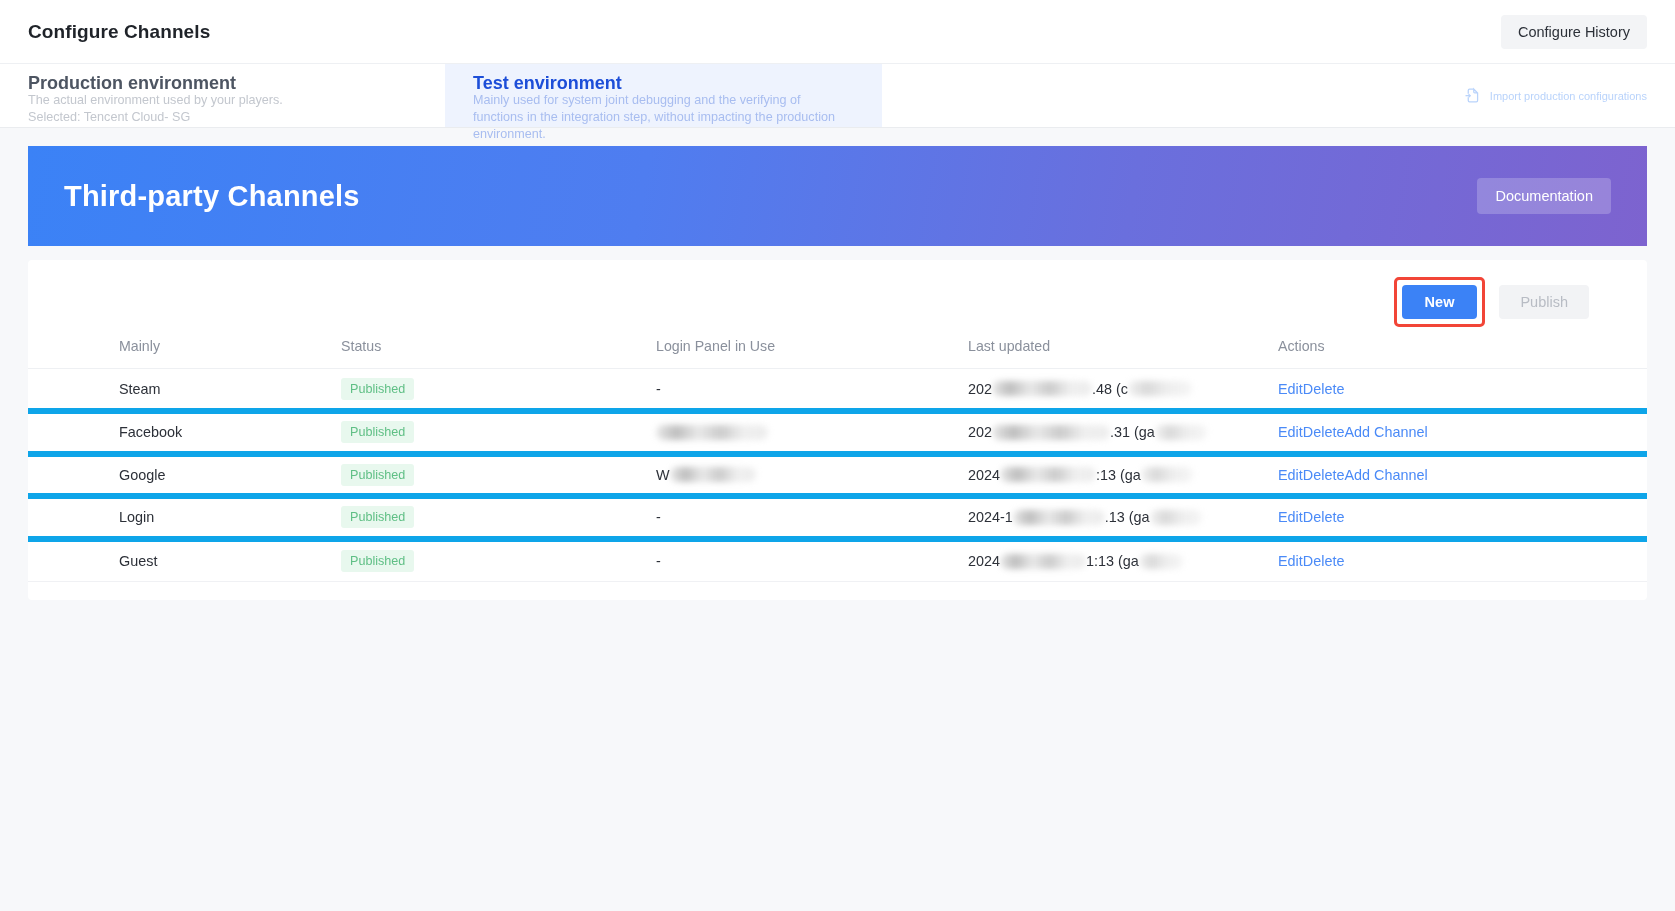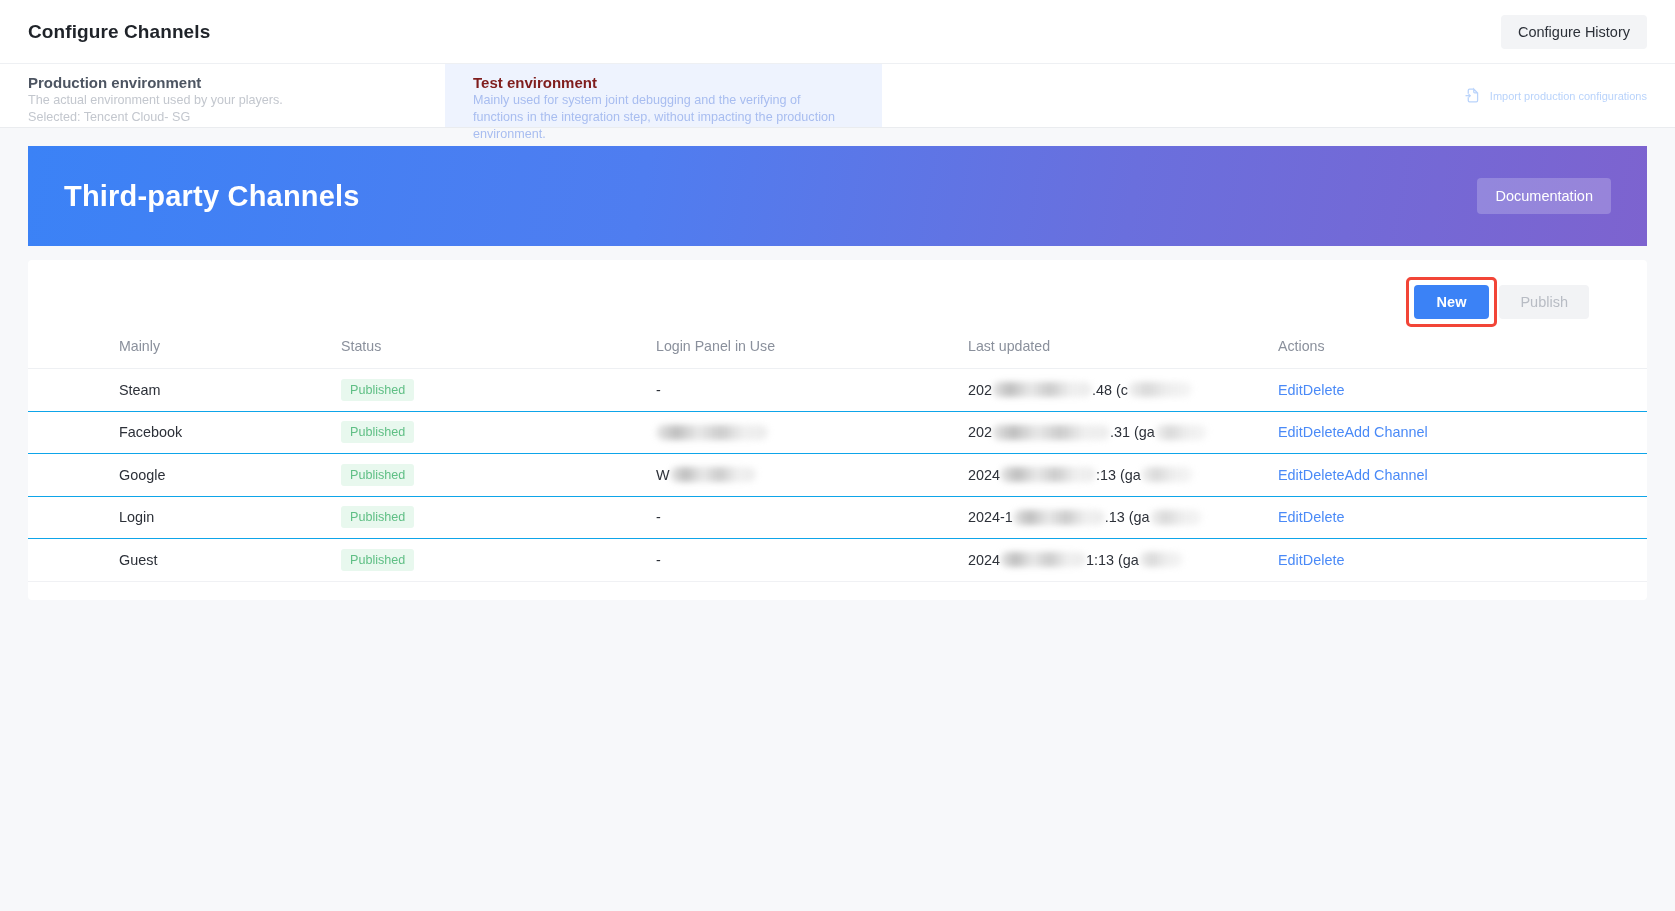--- a/index.html
+++ b/index.html
@@ -29,23 +29,23 @@
 
   
   .envrow {
     position: relative; display: flex; align-items: stretch;
     background: #ffffff; height: 65px;
     border-top: 1px solid #eef0f3; border-bottom: 1px solid #eaecef;
   }
   .env-tab { padding: 10px 28px 8px 28px; cursor: pointer; }
   .env-prod { width: 445px; background: #ffffff; }
   .env-test { width: 437px; background: #eef3fe; }
-  .env-title { font-size: 15px; font-weight: bold; line-height: 18px; }
+  .env-title { font-size: 18px; font-weight: bold; line-height: 18px; }
   .env-prod .env-title { color: #4d5562; }
-  .env-test .env-title { color: #7f1d1d; }
+  .env-test .env-title { color: #1d4ed8; }
   .env-sub {
     font-size: 12.6px; line-height: 17px; color: #c3c7ce;
   }
   .env-test .env-sub { color: #a8bdf0; max-width: 390px; }
   .env-spacer { flex: 1; display: flex; align-items: center; justify-content: flex-end; padding-right: 28px; }
   .import-link {
     display: flex; align-items: center; gap: 9px;
     font-size: 11px; color: #b9d3fb; cursor: pointer; user-select: none;
   }
   .import-link svg { display: block; }
@@ -68,21 +68,21 @@
   }
 
   
   .card {
     position: relative; margin: 14px 28px 0 28px;
     background: #ffffff; border-radius: 4px;
     padding: 22px 0 16px 0; min-height: 340px;
   }
   .card-actions {
     display: flex; align-items: center; justify-content: flex-end;
-    gap: 2px; padding: 0 48px 0 0; height: 40px; margin-right: 10px;
+    gap: 14px; padding: 0 48px 0 0; height: 40px; margin-right: 10px;
   }
   .btn-new-wrap {
     position: relative; padding: 5px;
     border: 3px solid #f24537; border-radius: 5px;
   }
   .btn-new {
     display: block; background: #3b82f6; border: none; border-radius: 4px;
     color: #fff; font-size: 14.5px; font-weight: bold;
     padding: 9px 23px; cursor: pointer;
     font-family: "Liberation Sans", sans-serif;
@@ -97,21 +97,21 @@
   table.chan { width: 100%; border-collapse: collapse; margin-top: 6px; }
   table.chan th, table.chan td {
     text-align: left; font-weight: normal; vertical-align: middle;
   }
   table.chan th {
     font-size: 14.2px; color: #8a909c; padding: 10px 0 14px 0;
     border-bottom: 1px solid #eef0f3;
   }
   table.chan td {
     font-size: 14.4px; color: #2c3038; height: 42.5px;
-    border-bottom: 1px solid #0ea5e9;
+    border-bottom: 6px solid #0ea5e9;
   }
   table.chan tbody tr:last-child td { border-bottom: 1px solid #f0f1f4; }
   .c-chan  { width: 313px; padding-left: 91px !important; }
   .c-stat  { width: 315px; }
   .c-panel { width: 312px; }
   .c-upd   { width: 310px; }
   .c-act   { }
   .badge {
     display: inline-block; background: #e8f8ee; color: #5fbf85;
     font-size: 12.6px; border-radius: 3px; padding: 4px 9px;

